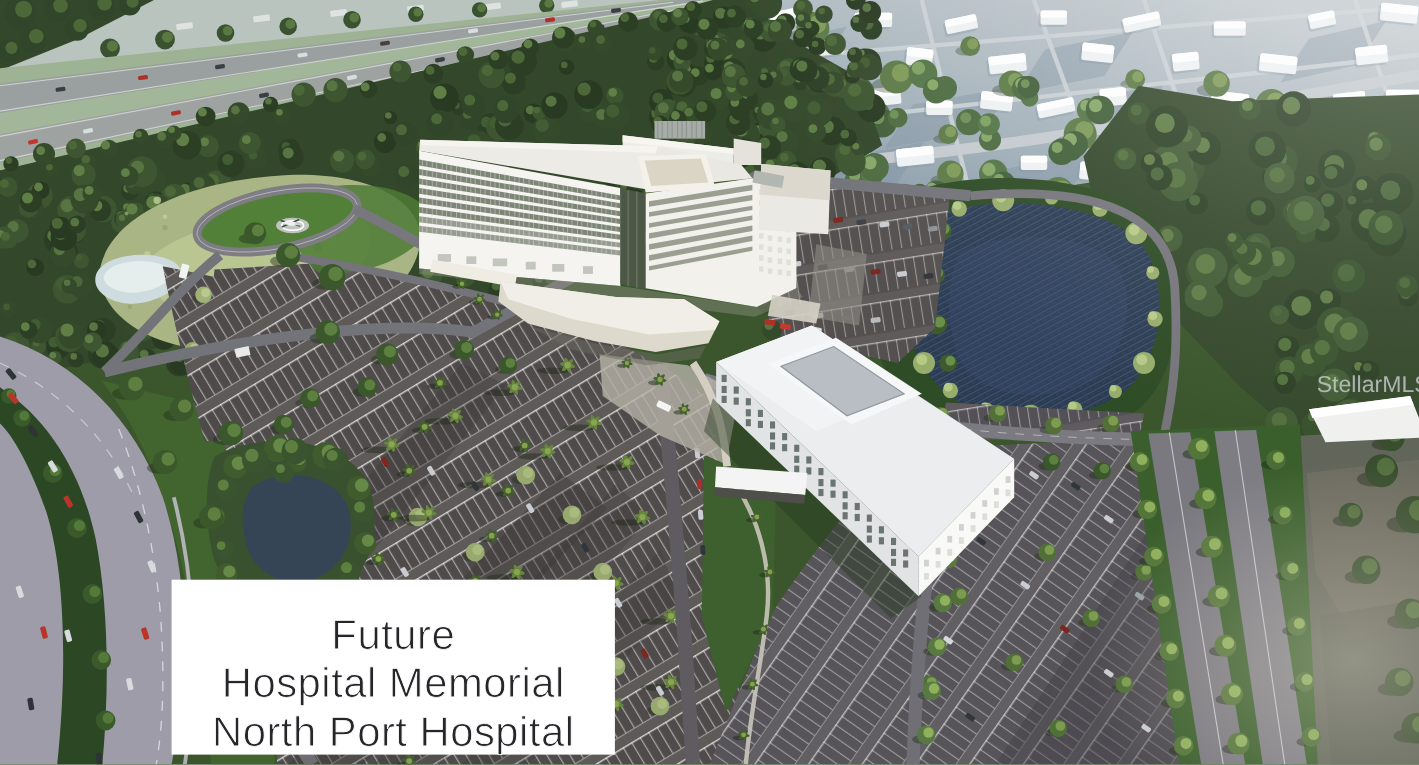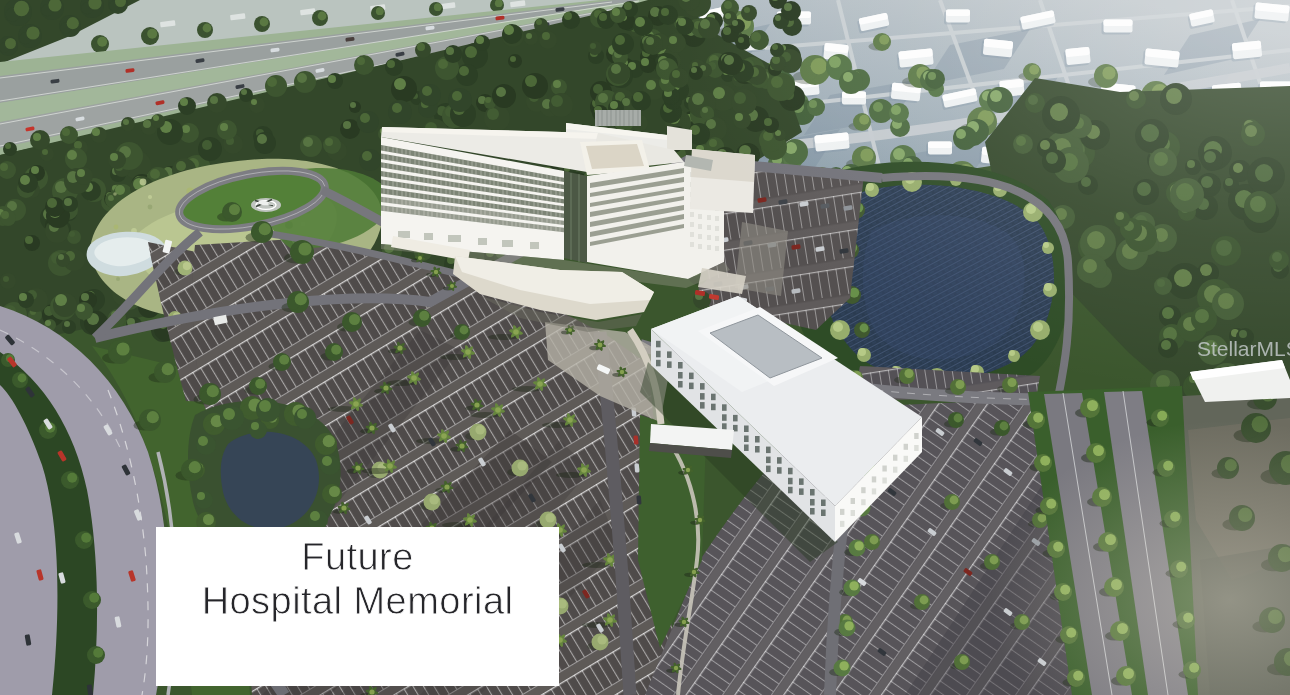--- a/index.html
+++ b/index.html
@@ -3587,16 +3587,17 @@
 
 <rect x="640" y="0" width="650" height="400" fill="url(#glareTR)"></rect>
 
 <ellipse cx="1230" cy="600" rx="240" ry="180" fill="url(#glareBR)"></ellipse>
 
 <text x="1197" y="356" font-family="Liberation Sans, sans-serif" font-size="21" fill="#c9ced0" opacity="0.8">StellarML<tspan>S</tspan></text>
 </svg>
 
 <div style="position:absolute;left:156px;top:527px;width:403px;height:159px;background:#ffffff;"></div>
 
-<div style="position:absolute;left:156px;top:501px;width:403px;height:155px;display:flex;flex-direction:column;justify-content:center;align-items:center;color:#26262a;-webkit-text-stroke:0.8px #ffffff;font-size:38px;line-height:44px;letter-spacing:0.45px;white-space:nowrap;">
+<div style="position:absolute;left:156px;top:533px;width:403px;height:155px;display:flex;flex-direction:column;justify-content:flex-end;align-items:center;color:#26262a;-webkit-text-stroke:0.8px #ffffff;font-size:38px;line-height:44px;letter-spacing:0.45px;white-space:nowrap;">
       <div>Future</div>
       <div>Hospital Memorial</div>
+      <div>North Port Hospital</div>
     </div>
 </div>
 </body></html>

